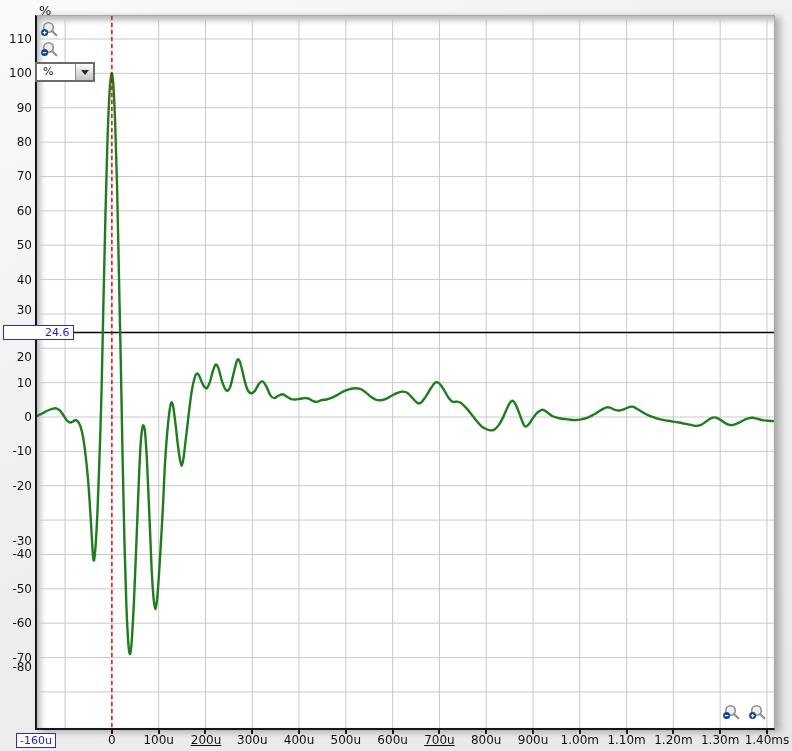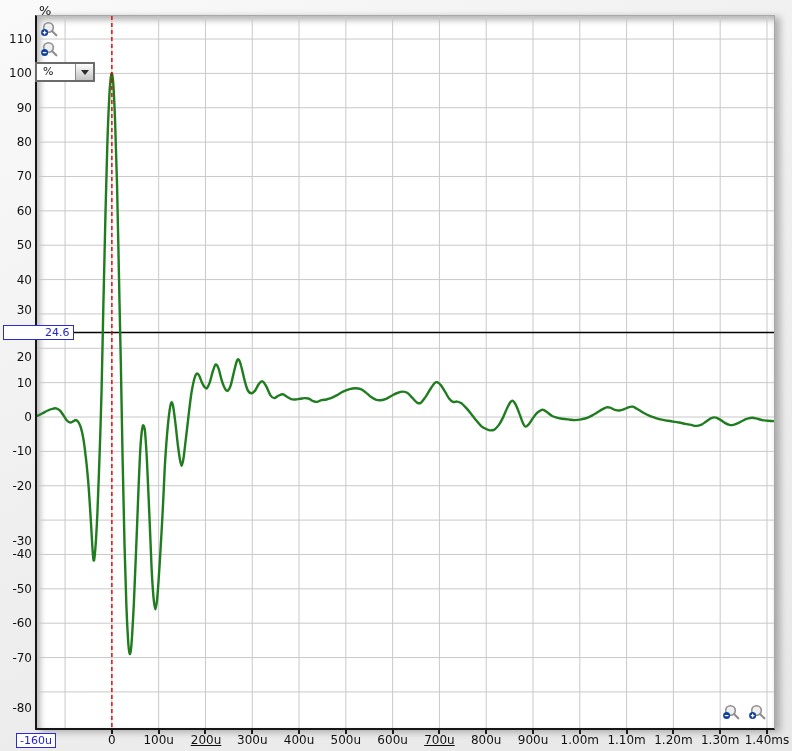--- a/index.html
+++ b/index.html
@@ -90,21 +90,21 @@
       <div class="ylab" style="top: 341.29px; margin-top: 9px;">20</div>
       <div class="ylab" style="top: 375.653px;">10</div>
       <div class="ylab" style="top: 410.015px;">0</div>
       <div class="ylab" style="top: 444.378px;">-10</div>
       <div class="ylab" style="top: 478.741px;">-20</div>
       <div class="ylab" style="top: 513.104px; margin-top: 21px;">-30</div>
       <div class="ylab" style="top: 547.467px;">-40</div>
       <div class="ylab" style="top: 581.83px;">-50</div>
       <div class="ylab" style="top: 616.193px;">-60</div>
       <div class="ylab" style="top: 650.556px;">-70</div>
-      <div class="ylab" style="top: 701px;">-80</div>
+      <div class="ylab" style="top: 660px;">-80</div>
     </div>
   <div id="xlabs">
       <div class="xlab" style="left: 111.87px;">0</div>
       <div class="xtick" style="left: 110.87px;"></div>
       <div class="xlab" style="left: 158.663px;">100u</div>
       <div class="xtick" style="left: 157.663px;"></div>
       <div class="xlab" style="left: 206px; text-decoration: underline;">200u</div>
       <div class="xtick" style="left: 204.457px;"></div>
       <div class="xlab" style="left: 252.251px;">300u</div>
       <div class="xtick" style="left: 251.251px;"></div>

